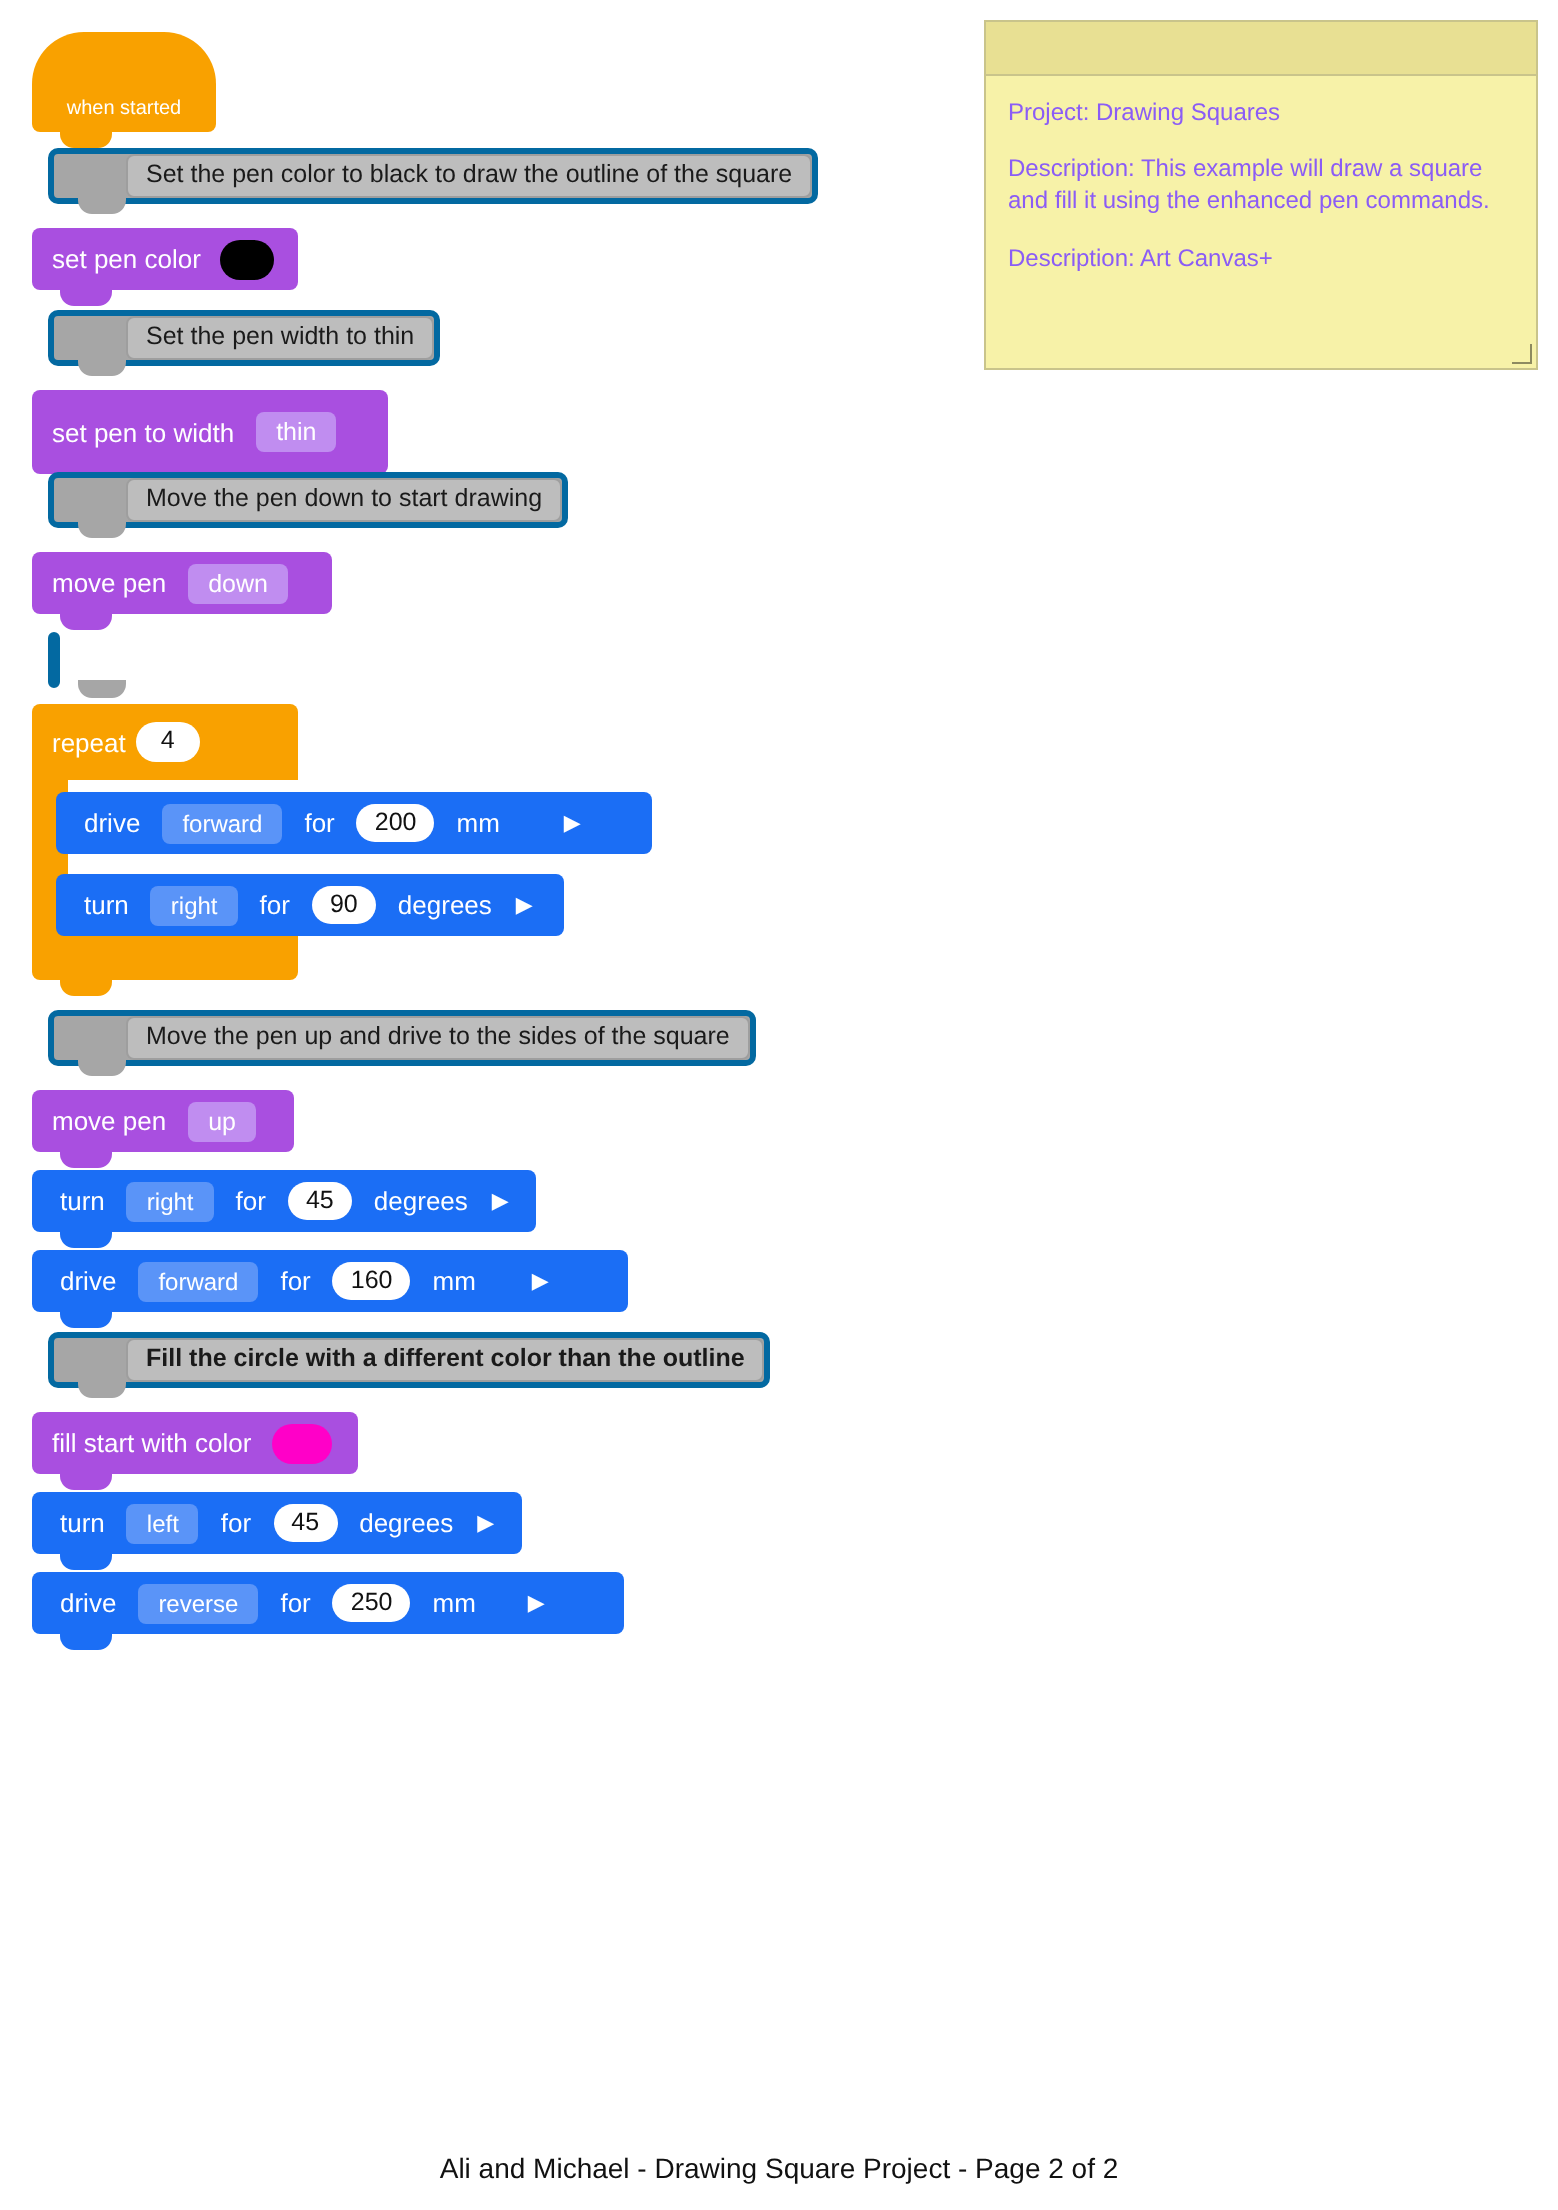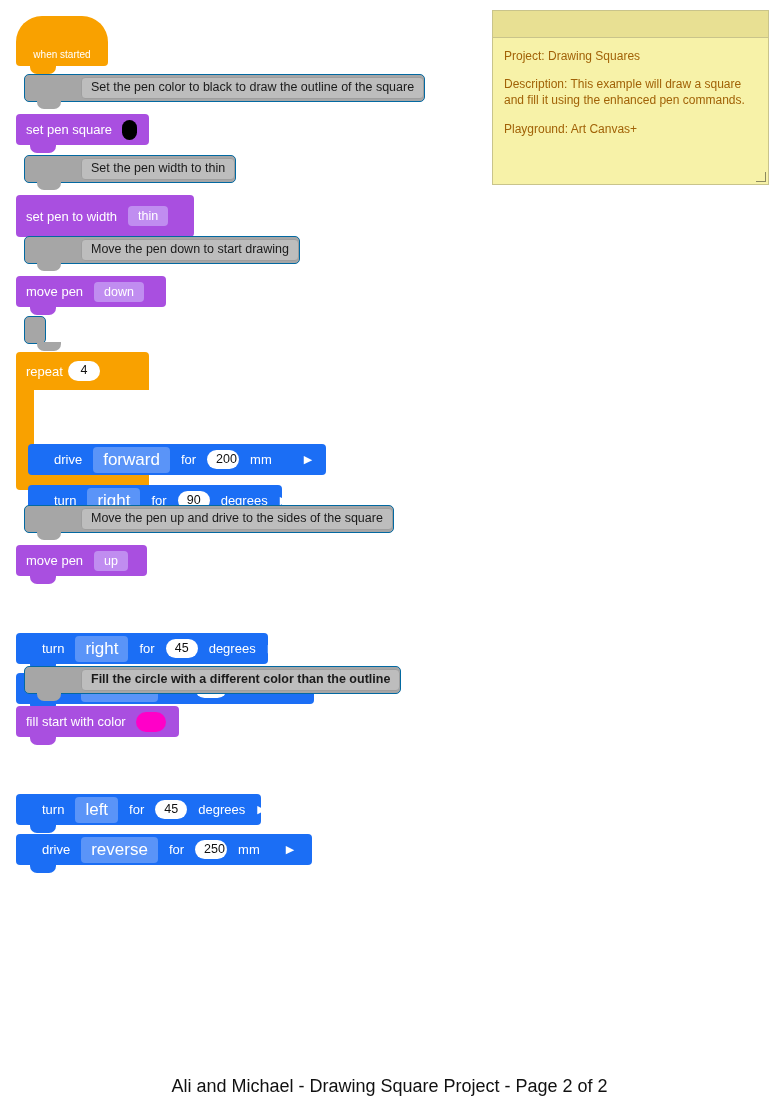--- a/index.html
+++ b/index.html
@@ -63,29 +63,28 @@
     bottom: 6px;
     text-align: center;
     color: #ffffff;
     font-size: 10px;
   }
 
   
   .comment {
     position: absolute;
     background: #a6a6a6;
-    border: 1px solid #0369a1;
+    border: 3px solid #0369a1;
     border-radius: 5px;
     color: #ffffff;
     font-size: 13px;
     display: flex;
     align-items: center;
     box-sizing: border-box;
     height: 28px;
-    padding-left: 20px;
   }
   .comment .ctext {
     background: #bdbdbd;
     border: 1px solid #9e9e9e;
     border-radius: 4px;
     color: #1a1a1a;
     padding: 3px 9px;
     font-size: 12.5px;
     margin-left: 36px;
     line-height: 1.1;
@@ -105,22 +104,21 @@
     background: #a94fe0;
     height: 30px;
     padding: 0 8px;
   }
   .pen .pnotch { background: #a94fe0; }
 
   
   .motion {
     background: #1b6ef5;
     height: 30px;
-    padding: 0 24px;
-    margin-top: 48px;
+    padding: 0 12px;
   }
   .motion .pnotch { background: #1b6ef5; }
 
   
   .repeat-wrap {
     position: absolute;
     left: 16px;
     top: 352px;
     width: 133px;
     height: 146px;
@@ -188,21 +186,21 @@
     padding: 3px 10px;
     margin: 0 5px;
     font-size: 12.5px;
   }
   .chip-motion {
     background: #5a94f8;
     color: #ffffff;
     border-radius: 4px;
     padding: 3px 10px;
     margin: 0 5px;
-    font-size: 17px;
+    font-size: 12px;
   }
   .swatch {
     width: 30px;
     height: 20px;
     border-radius: 10px;
     margin: 0 4px;
     display: inline-block;
   }
   .arrow {
     margin: 0 5px 0 6px;
@@ -214,21 +212,21 @@
   .note {
     position: absolute;
     left: 492px;
     top: 10px;
     width: 277px;
     height: 175px;
     background: #f7f2a8;
     border: 1px solid #c9c48b;
     box-sizing: border-box;
     font-size: 12px;
-    color: #a16207;
+    color: #8b5cf6;
   }
   .note-bar {
     height: 26px;
     background: #e8e093;
     border-bottom: 1px solid #c9c48b;
   }
   .note-body {
     padding: 10px 11px;
     line-height: 1.35;
   }
@@ -243,41 +241,41 @@
     border-bottom: 1px solid #8d8a60;
   }
 
   
   .footer {
     position: absolute;
     left: 0;
     right: 0;
     top: 1076px;
     text-align: center;
-    font-size: 18px;
+    font-size: 14px;
     color: #111111;
   }
 </style>
 </head>
 <body>
 
 <div id="canvas">
 
   <div class="hat">
     <span class="hat-label">when started</span>
     <span class="notch" style="background:#f9a100;left:14px;bottom:-8px;"></span>
   </div>
 
   <div class="comment" style="left:24px; top:74px;">
     <span class="ctext">Set the pen color to black to draw the outline of the square</span>
     <span class="cnotch"></span>
   </div>
 
   <div class="block pen" style="left:16px; top:114px; width:133px; height:31px;">
-    <span class="lbl" style="padding-left:2px;">set pen square</span>
+    <span class="lbl" style="padding-left:2px;">set pen color</span>
     <span class="swatch" style="background:#000000;"></span>
     <span class="notch pnotch"></span>
   </div>
 
   <div class="comment" style="left:24px; top:155px;">
     <span class="ctext">Set the pen width to thin</span>
     <span class="cnotch"></span>
   </div>
 
   <div class="block pen" style="left:16px; top:195px; width:178px; height:42px;">
@@ -390,20 +388,20 @@
     <span class="lbl">mm</span>
     <span class="arrow" style="margin-left:20px;">▶</span>
     <span class="notch pnotch"></span>
   </div>
 
   <div class="note">
     <div class="note-bar"></div>
     <div class="note-body">
       <p>Project: Drawing Squares</p>
       <p>Description: This example will draw a square and fill it using the enhanced pen commands.</p>
-      <p>Playground:  Art Canvas+</p>
+      <p>Description:  Art Canvas+</p>
     </div>
     <div class="note-resize"></div>
   </div>
 
   <div class="footer">Ali and Michael - Drawing Square Project - Page 2 of 2</div>
 
 </div>
 
 </body></html>

